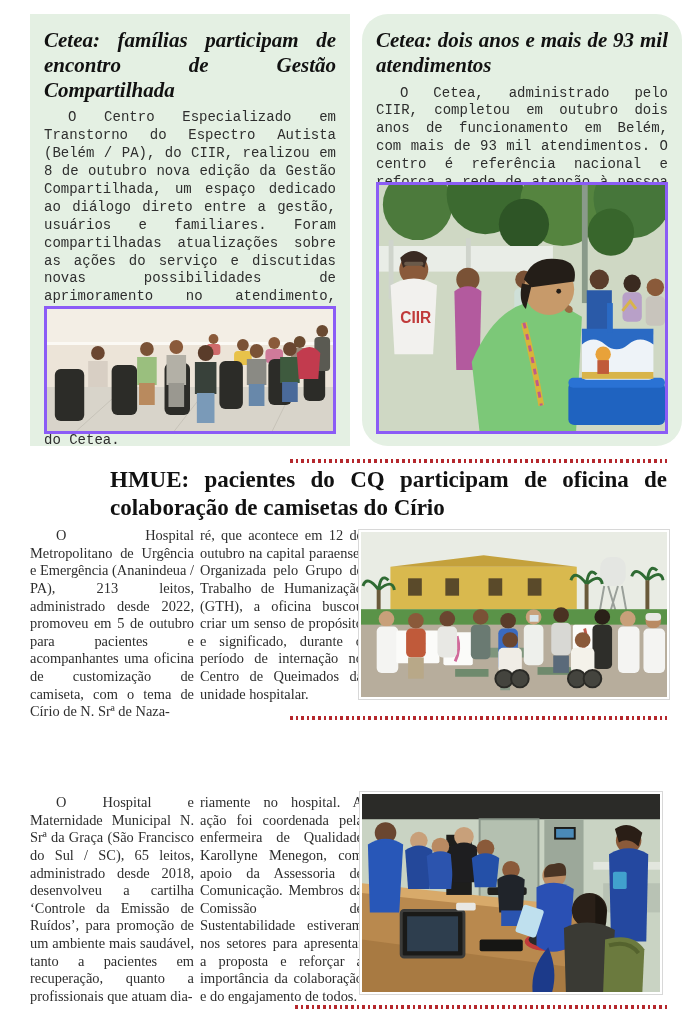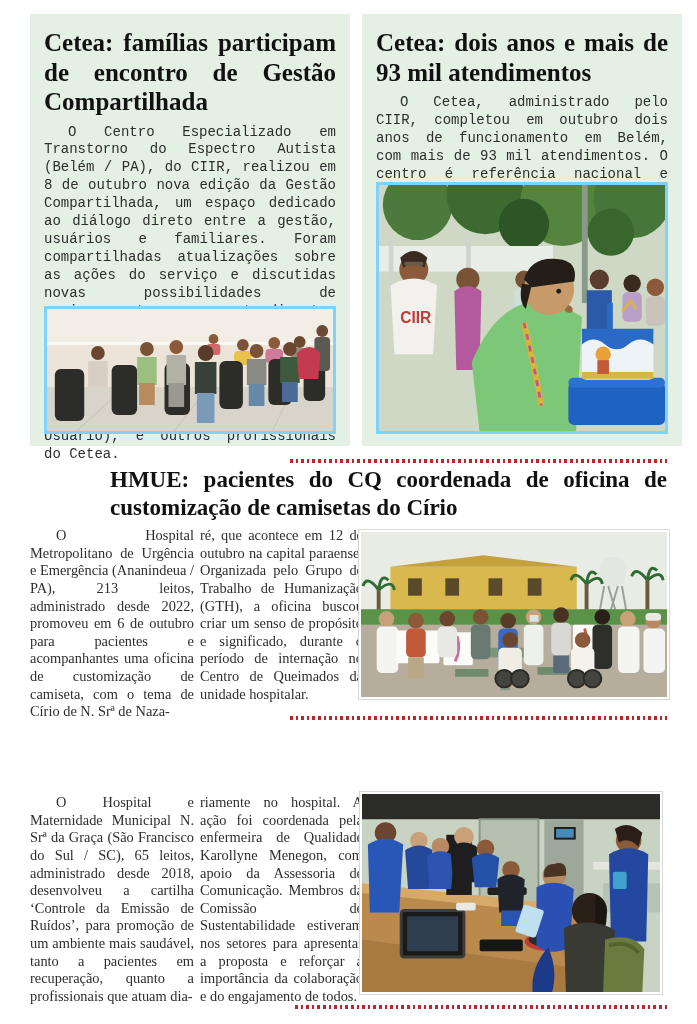--- a/index.html
+++ b/index.html
@@ -21,42 +21,43 @@
     color:var(--ink);
   }
   
   .green-box{
     position:absolute;
     width:320px;height:432px;
     background:var(--box-green);
     padding:14px 14px 12px 14px;
   }
   .box-left{left:30px;top:14px;}
-  .box-right{left:362px;top:14px;}
+  .box-right{left:362px;top:14px;border-radius:26px;}
   .box-title{
     font-family:"Liberation Serif", serif;
     font-weight:bold;
-    font-size:25px;
+    font-size:21px;
     line-height:1.18;
     text-align:justify;
     color:#111;
+    font-style:italic;
   }
   .box-body{
     margin-top:7px;
     font-family:Liberation Mono, monospace;
     font-size:14px;
     line-height:1.28;
     text-align:justify;
     text-indent:24px;
     color:var(--body-ink);
   }
   .box-photo{
     position:absolute;
     left:14px;right:14px;bottom:12px;
-    background:#7dd3fc;
+    background:#8b5cf6;
     padding:3px;
   }
   .box-photo svg{display:block;width:100%;height:100%;}
   .photo-meeting{height:128px;}
   .photo-cake{height:252px;}
   
   .dotted{
     position:absolute;
     height:3.5px;
     background-image:repeating-linear-gradient(to right, var(--accent) 0 2.6px, transparent 2.6px 5.6px);
@@ -217,22 +218,22 @@
         <rect x="236" y="120" width="6" height="30" fill="#2a6ac4"></rect>
         <path d="M252 128 l8 -10 6 8" stroke="#d8b44a" stroke-width="3" fill="none"></path>
         <circle cx="232" cy="172" r="8" fill="#e8a23a"></circle>
         <rect x="226" y="178" width="12" height="14" fill="#c05a3a"></rect>
       </svg>
     </div>
   </section>
 
   <div class="dotted sep-1"></div>
 
-  <h2 class="wide-title t-hmue">HMUE: pacientes do CQ coordenada de oficina de customização de camisetas do Círio</h2>
-  <p class="col indent hmue-c1">O Hospital Metropolitano de Urgência e Emergência (Ananindeua / PA), 213 leitos, administrado desde 2022, promoveu em 6 de outubro para pacientes e acompanhantes uma oficina de customização de camiseta, com o tema de Círio de N. Srª de Naza-</p>
+  <h2 class="wide-title t-hmue">HMUE: pacientes do CQ participam de oficina de colaboração de camisetas do Círio</h2>
+  <p class="col indent hmue-c1">O Hospital Metropolitano de Urgência e Emergência (Ananindeua / PA), 213 leitos, administrado desde 2022, promoveu em 5 de outubro para pacientes e acompanhantes uma oficina de customização de camiseta, com o tema de Círio de N. Srª de Naza-</p>
   <p class="col hmue-c2">ré, que acontece em 12 de outubro na capital paraense. Organizada pelo Grupo de Trabalho de Humanização (GTH), a oficina buscou criar um senso de propósito e significado, durante o período de internação no Centro de Queimados da unidade hospitalar.</p>
   <div class="wide-photo p-cirio">
     <svg viewBox="0 0 312 171" preserveAspectRatio="none">
       <rect x="0" y="0" width="312" height="171" fill="#e9ece4"></rect>
 
       <rect x="30" y="36" width="190" height="44" fill="#d9b94e"></rect>
       <path d="M30 36 l95 -12 95 12 z" fill="#c4a13c"></path>
       <rect x="48" y="48" width="14" height="18" fill="#5a4a2a"></rect>
       <rect x="86" y="48" width="14" height="18" fill="#5a4a2a"></rect>
       <rect x="130" y="48" width="14" height="18" fill="#5a4a2a"></rect>

